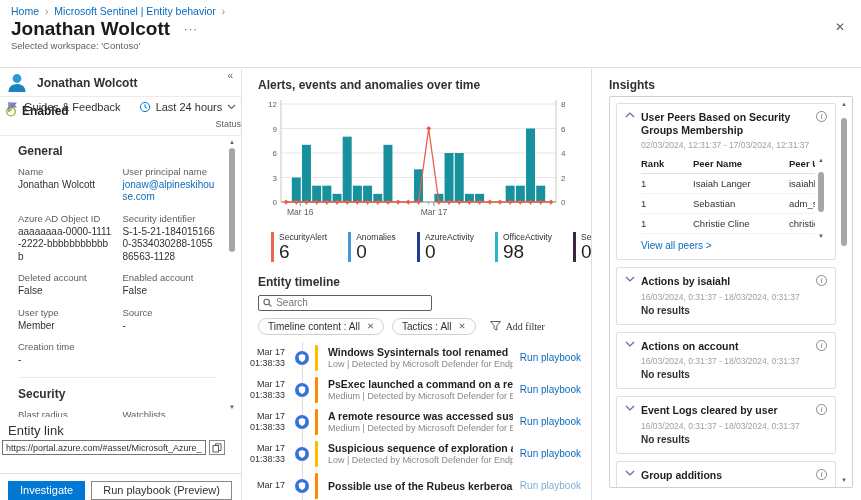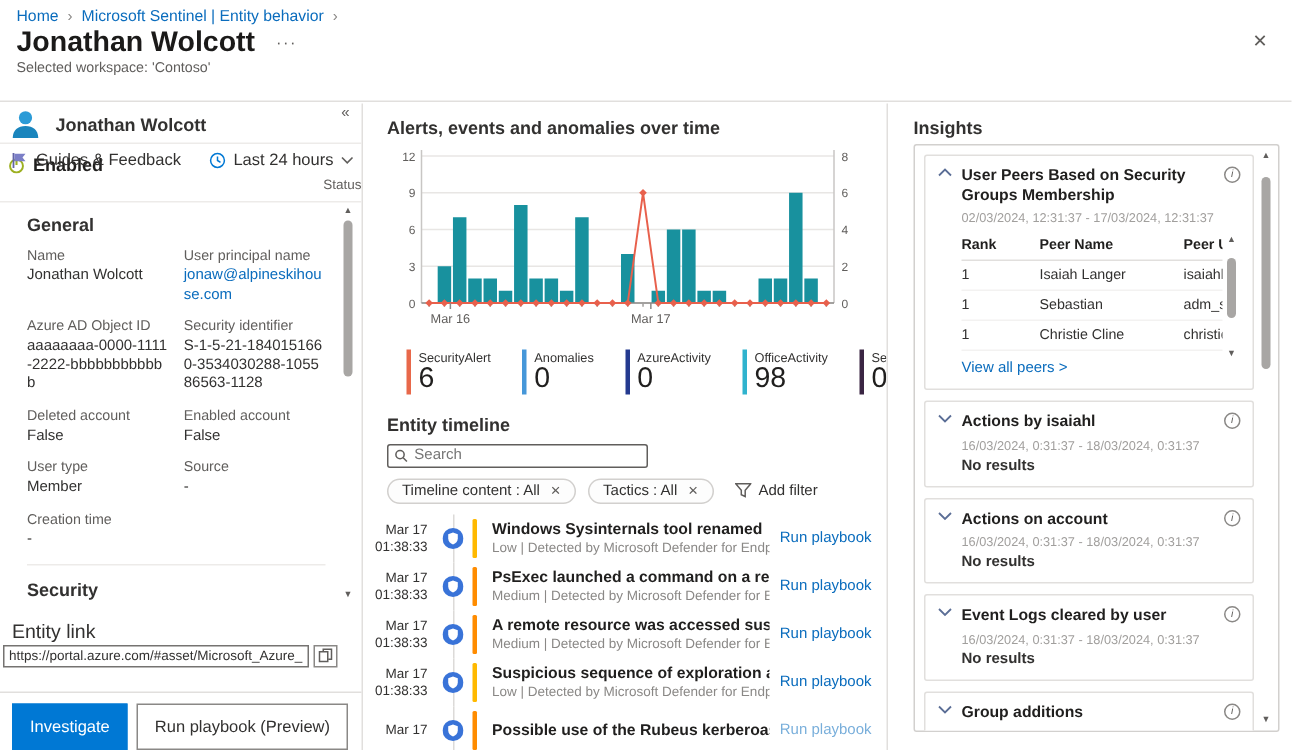--- a/index.html
+++ b/index.html
@@ -38,38 +38,38 @@
   .vs-track { flex:1; width:6px; position:relative; }
   .vs-thumb { position:absolute; width:6px; border-radius:3px; background:#a8a6a4; }
   #lp-scrollbar { right:3px; top:2px; bottom:6px; }
   #lp-scrollbar .vs-thumb { top:2px; height:104px; }
   .entity-link-zone { padding:4px 8px 0 2px; height:50px; }
   .el-label { font-size:13px; color:#323130; margin:2px 0 2px 6px; }
   .el-row { display:flex; align-items:center; gap:3px; }
   .el-input { width:204px; height:15px; border:1px solid #757371; background:#fff; font-size:9px; color:#323130; padding:0 3px; font-family:"Liberation Sans",sans-serif; white-space:nowrap; overflow:hidden; }
   .copy-btn { width:16px; height:15px; border:1px solid #8a8886; background:#fff; display:flex; align-items:center; justify-content:center; cursor:pointer; }
   .lp-actions { border-top:1px solid #e1dfdd; margin-top:6px; padding:7px 0 0 8px; display:flex; gap:6px; }
-  .btn { font-size:11px; height:31px; padding:0 11px; border:1px solid #8a8886; background:#fff; color:#323130; cursor:pointer; font-family:"Liberation Sans",sans-serif; }
+  .btn { font-size:11px; height:19px; padding:0 11px; border:1px solid #8a8886; background:#fff; color:#323130; cursor:pointer; font-family:"Liberation Sans",sans-serif; }
   .btn.primary { background:#0078d4; border-color:#0078d4; color:#fff; }
 
   
   #middle { position:absolute; left:243px; top:69px; width:348px; bottom:0; overflow:hidden; }
   .m-title { font-size:12px; font-weight:700; padding:9px 0 0 15px; }
   #chart-wrap { margin:2px 0 0 10px; }
   .stats { display:flex; gap:21px; margin:4px 0 0 28px; }
   .stat { border-left:3px solid #ccc; padding-left:5px; }
   .stat-label { font-size:8.5px; color:#323130; }
   .stat-value { font-size:19px; color:#201f1e; line-height:1.05; }
   .tl-title { font-size:12px; font-weight:700; padding:13px 0 0 15px; }
   .searchbox { margin:6px 0 0 15px; width:174px; height:16px; border:1px solid #605e5c; border-radius:2px; display:flex; align-items:center; gap:4px; padding:0 4px; }
   .searchbox input { border:none; outline:none; width:100%; font-size:10px; font-family:"Liberation Sans",sans-serif; color:#323130; }
   .pills { display:flex; align-items:center; gap:8px; margin:7px 0 0 15px; }
   .pill { display:flex; align-items:center; gap:7px; border:1px solid #d2d0ce; border-radius:10px; background:#fdfdfd; padding:2px 9px; font-size:10px; color:#323130; cursor:pointer; }
   .pill .x { color:#605e5c; font-size:8.5px; }
-  .addfilter { display:flex; align-items:center; gap:5px; font-size:10px; padding:2px 6px; cursor:pointer; }
+  .addfilter { display:flex; align-items:center; gap:5px; font-size:10px; padding:2px 6px; cursor:pointer;font-family:Liberation Serif, serif; }
   .tl-list { margin-top:7px; position:relative; }
   .trow { display:grid; grid-template-columns:46px 26px 5px 1fr 78px; align-items:center; height:32px; }
   .ttime { font-size:9px; color:#323130; text-align:right; padding-right:4px; line-height:1.25; }
   .ticon { position:relative; height:100%; display:flex; align-items:center; justify-content:center; }
   .ticon::before { content:""; position:absolute; left:50%; top:0; bottom:0; width:1px; background:#dcdad8; }
   .ticon svg { position:relative; z-index:1; }
   .tstripe { width:3px; height:26px; border-radius:1px; }
   .tbody { padding-left:8px; overflow:hidden; }
   .ttitle { font-size:10.5px; font-weight:700; color:#201f1e; white-space:nowrap; overflow:hidden; }
   .tsub { font-size:9px; color:#8a8886; white-space:nowrap; overflow:hidden; display:flex; align-items:center; gap:4px; margin-top:1px; }

